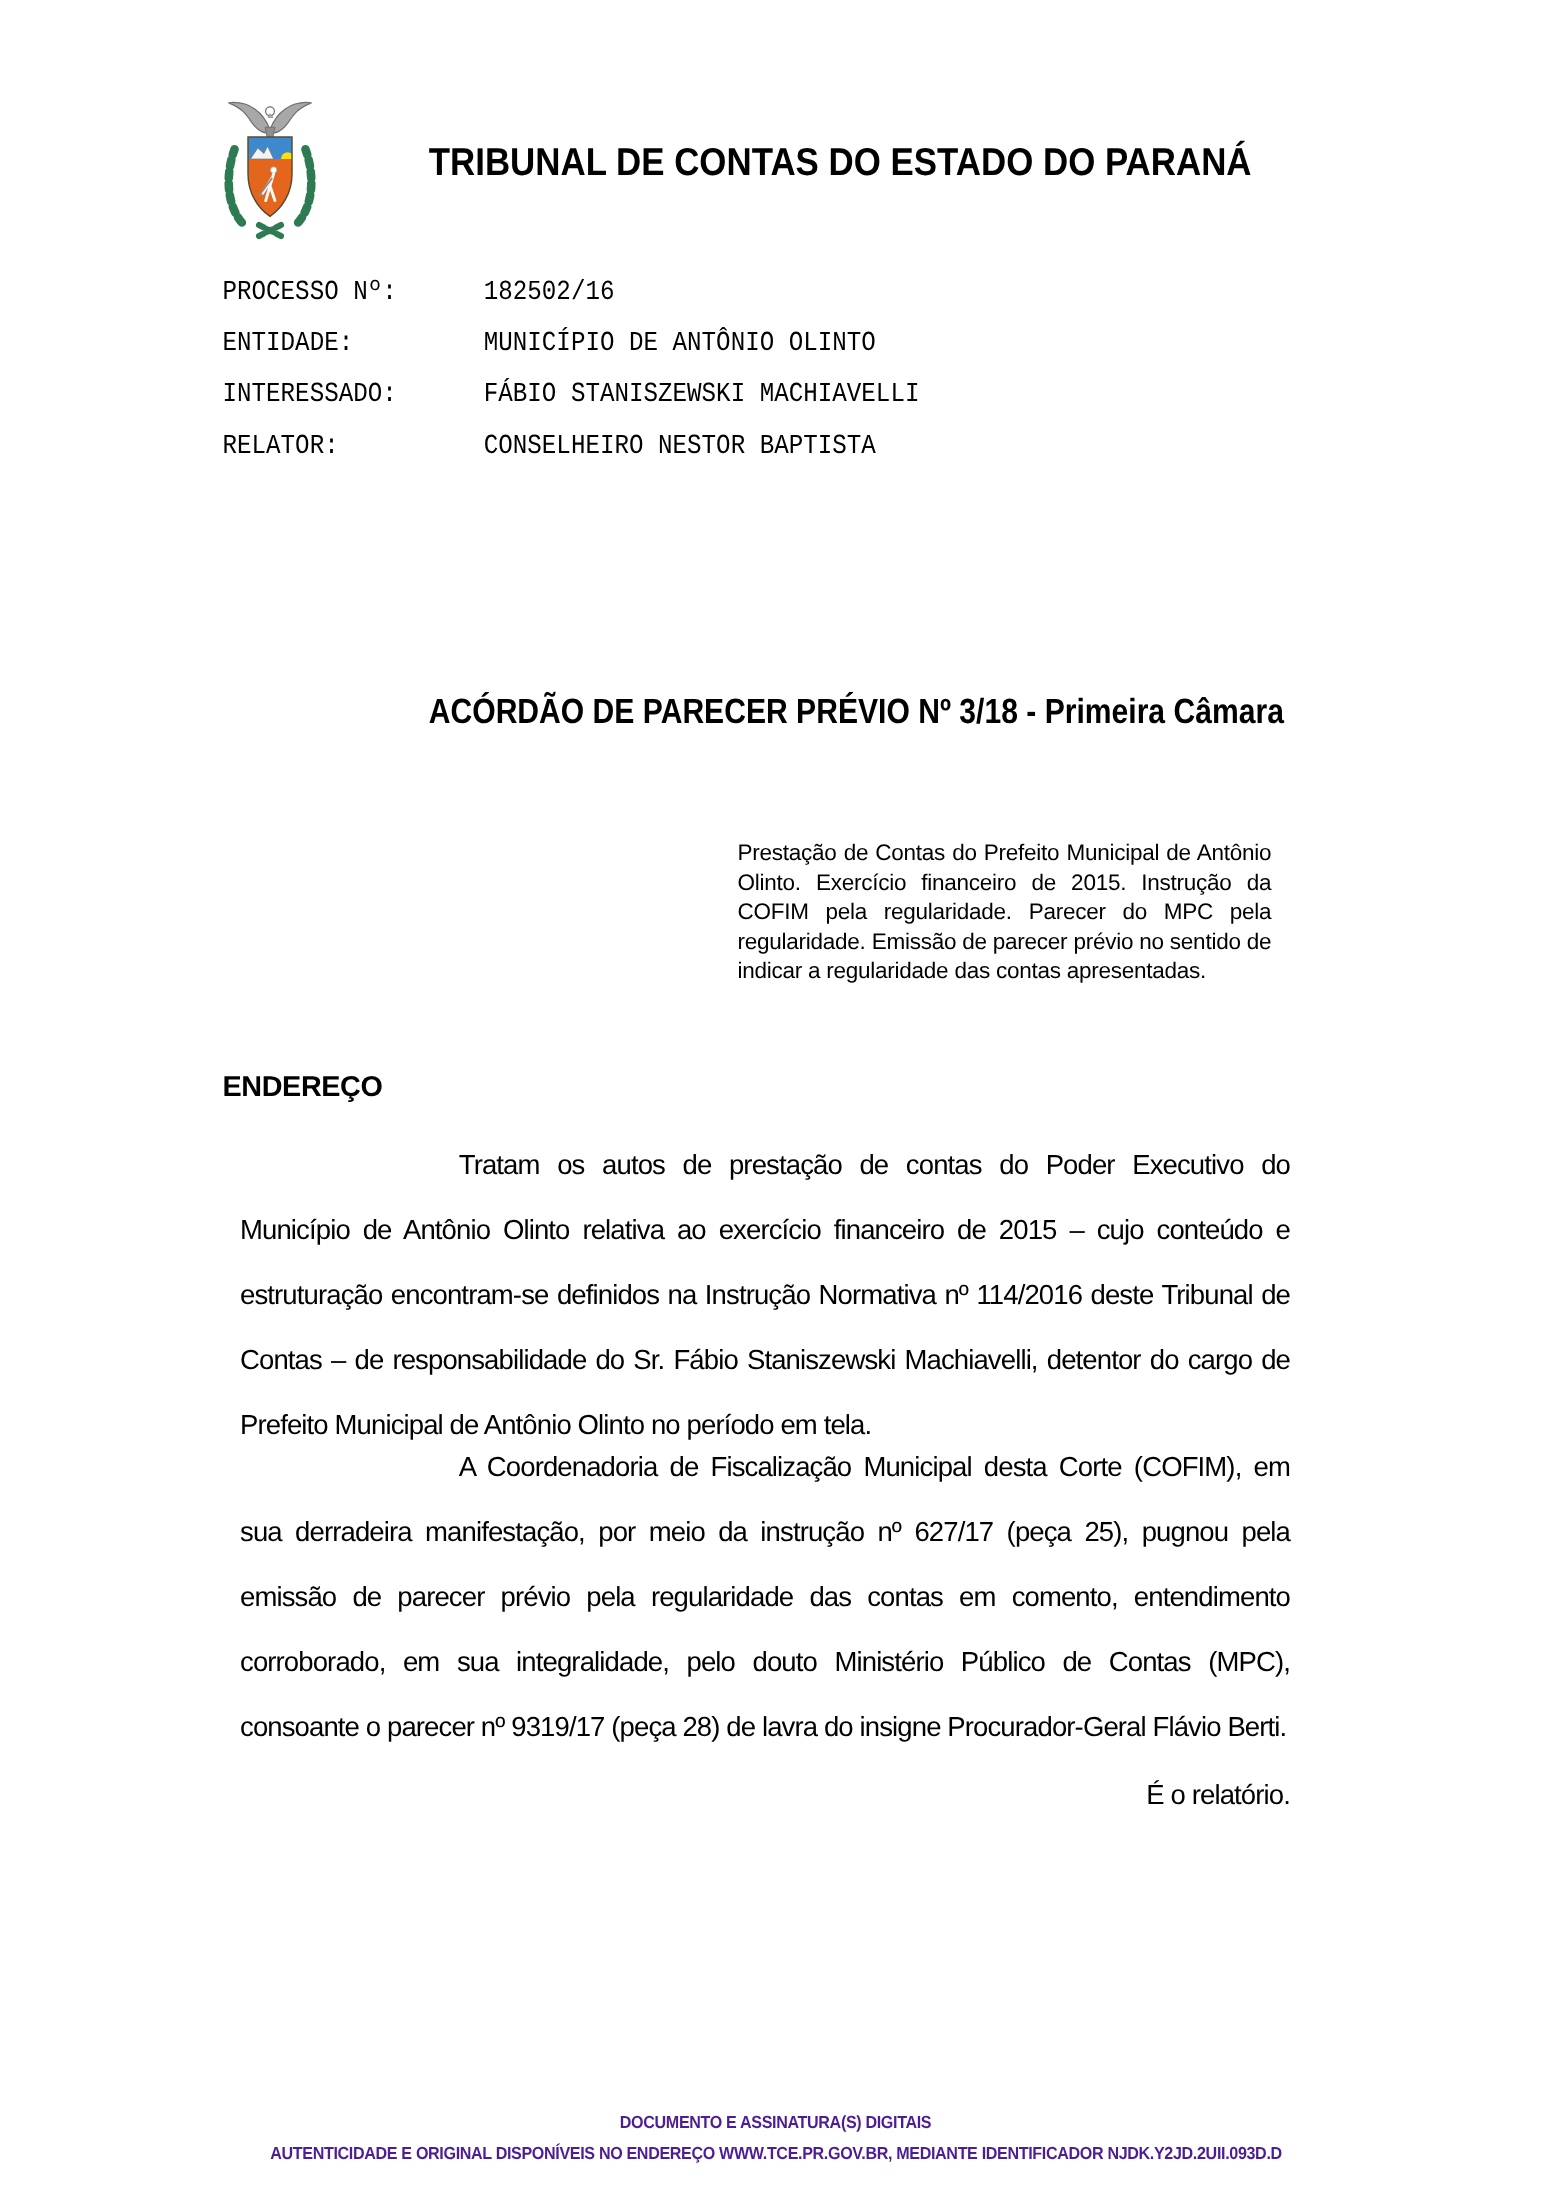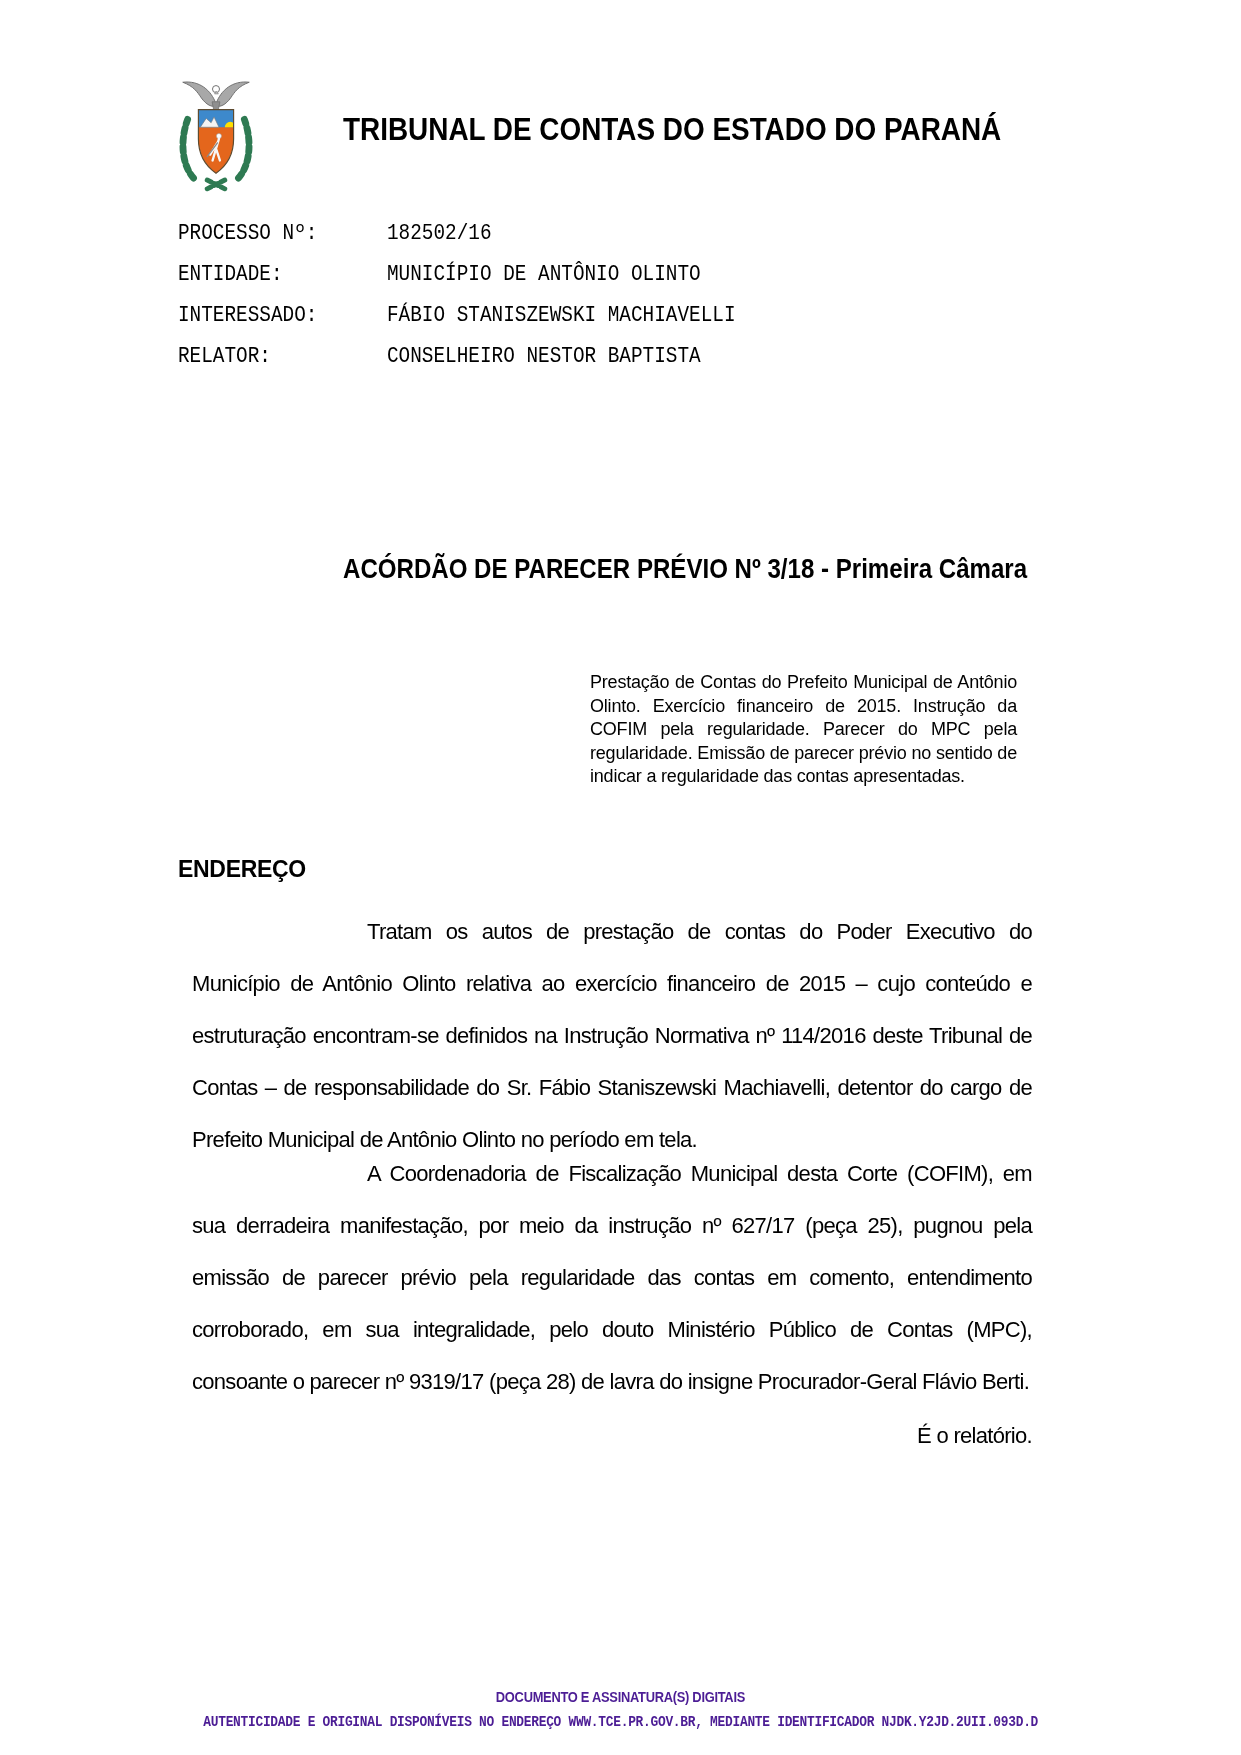--- a/index.html
+++ b/index.html
@@ -57,21 +57,21 @@
   .par1 { top: 906px; }
   .par2 { top: 1148px; }
   .par3 { top: 1410px; text-align: right; }
 
   .footer {
     position: absolute; left: 0; width: 1241px;
     text-align: center; font-weight: bold; font-size: 14px;
     color: #4c1d95; letter-spacing: -0.3px;
   }
   .footer-line1 { top: 1689px; }
-  .footer-line2 { top: 1714px; font-family: Liberation Mono, monospace; }
+  .footer-line2 { top: 1714px; }
 </style>
 </head>
 <body>
 
 <div class="page">
 
   <svg class="logo" viewBox="0 0 90 120" aria-hidden="true">
 
     <g>
       <path d="M22,102 C10,88 8,64 16,42" fill="none" stroke="#2e7a52" stroke-width="7" stroke-dasharray="5.5 4.2" stroke-linecap="round"></path>

